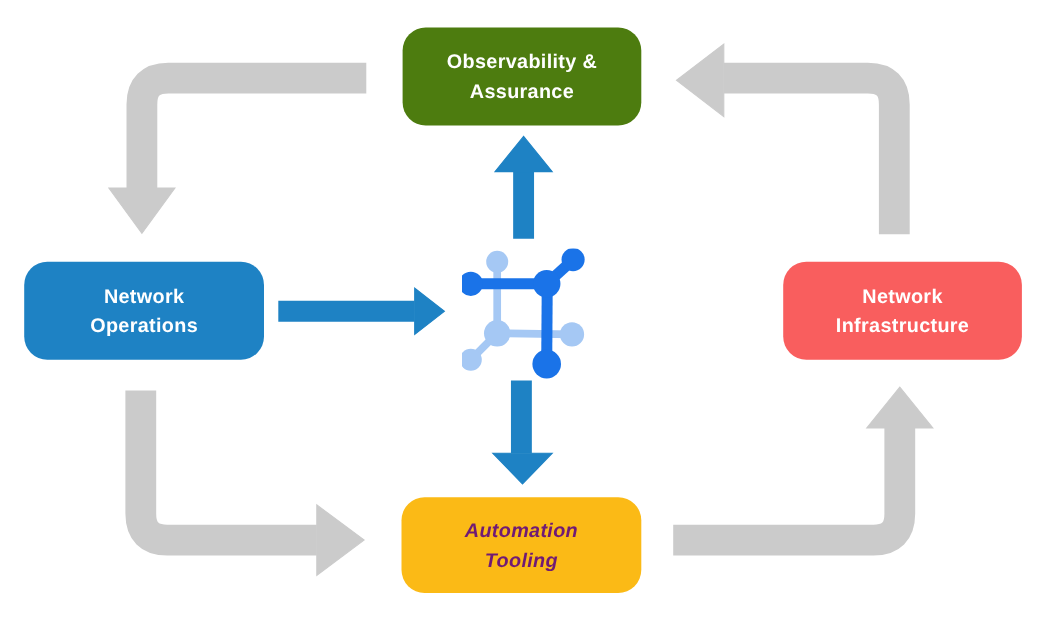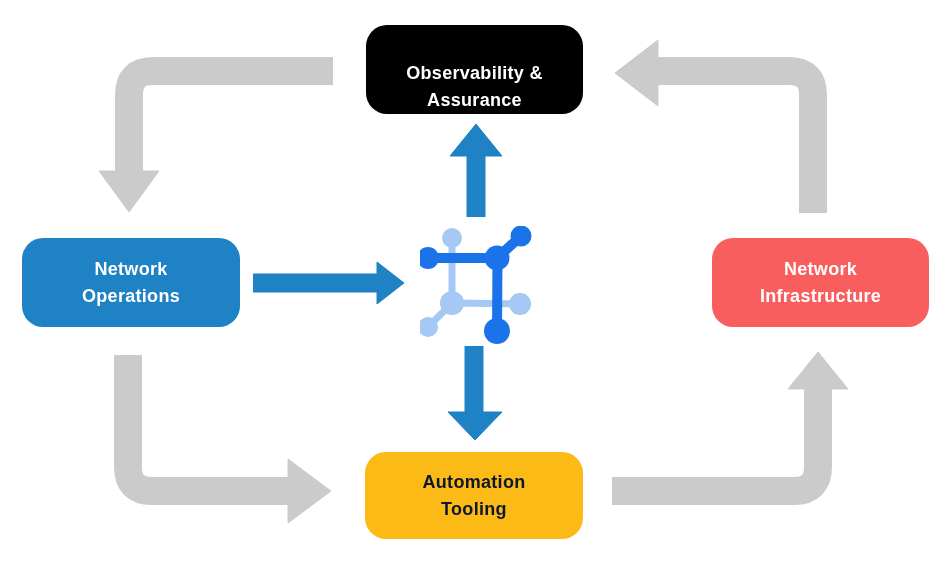--- a/index.html
+++ b/index.html
@@ -104,33 +104,33 @@
       <line x1="8" y1="32" x2="77" y2="32" stroke-width="10"></line>
       <circle cx="8" cy="32" r="11" stroke="none"></circle>
       <line x1="77" y1="32" x2="100" y2="11" stroke-width="10"></line>
       <circle cx="101" cy="10" r="10.5" stroke="none"></circle>
       <line x1="77.5" y1="32" x2="77" y2="104" stroke-width="10"></line>
       <circle cx="77" cy="105" r="13" stroke="none"></circle>
       <circle cx="77" cy="32" r="12.5" stroke="none"></circle>
     </g>
   </svg>
 
-  <div class="node node-observability" style="background-color: #000000; color: rgb(255, 255, 255); align-items: flex-end;">
+  <div class="node node-observability" style="background-color: #4d7c0f; color: rgb(255, 255, 255);">
     <span class="node-label">Observability &amp;
 Assurance</span>
   </div>
 
   <div class="node node-operations" style="background-color: rgb(30, 130, 196); color: rgb(255, 255, 255);">
     <span class="node-label">Network
 Operations</span>
   </div>
 
   <div class="node node-infrastructure" style="background-color: rgb(249, 94, 94); color: rgb(255, 255, 255);">
     <span class="node-label">Network
 Infrastructure</span>
   </div>
 
-  <div class="node node-automation" style="background-color: rgb(251, 186, 22); color: #0f172a;">
+  <div class="node node-automation" style="background-color: rgb(251, 186, 22); color: #701a75; font-style: italic;">
     <span class="node-label">Automation
 Tooling</span>
   </div>
 
 </div>
 
 </body></html>

